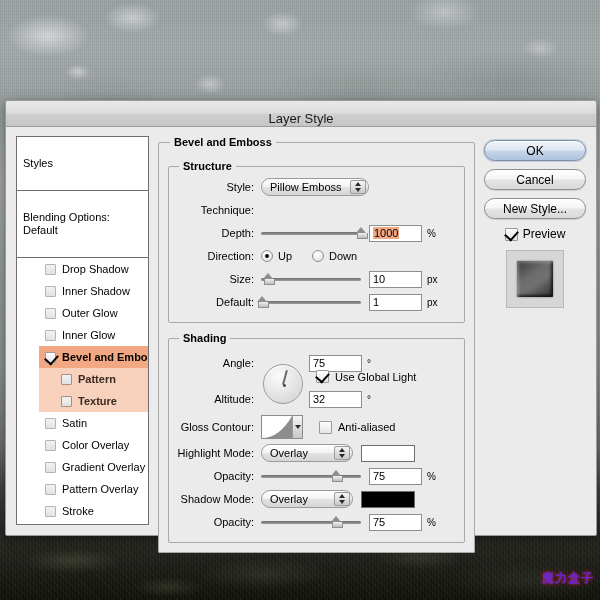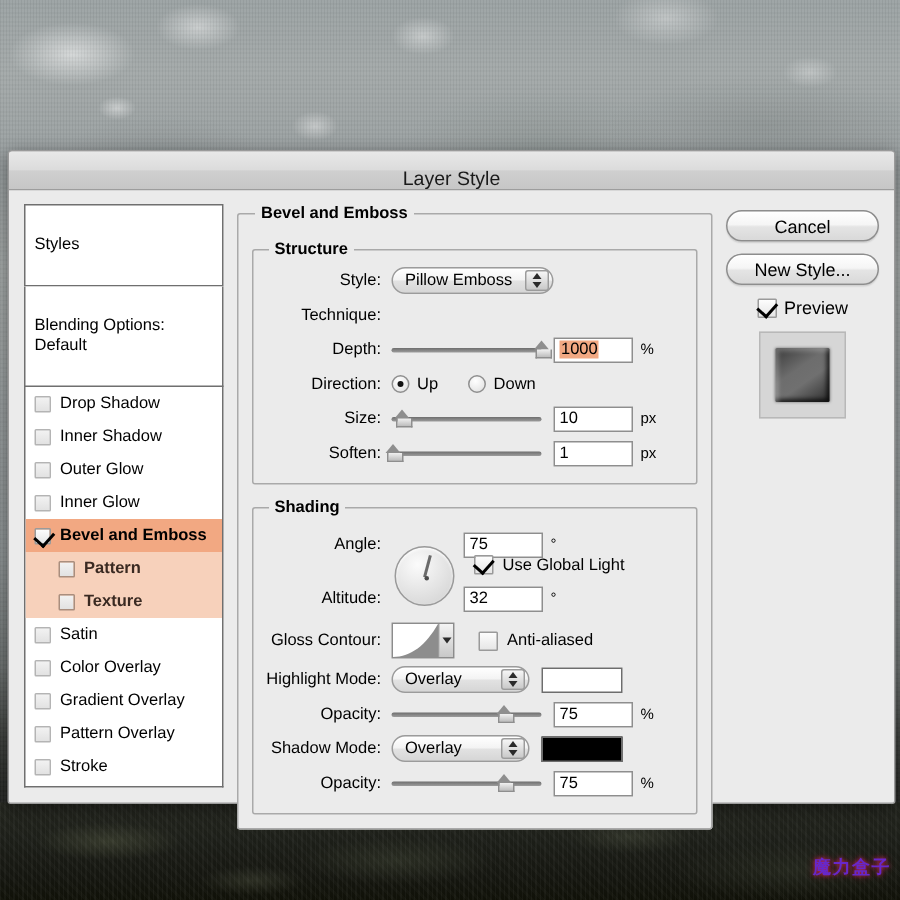--- a/index.html
+++ b/index.html
@@ -105,20 +105,21 @@
   .box-header + .box-header { border-top: none; }
   .styles-list {
     background: #fff; border: 1px solid #6f6f6f; border-top: none;
     flex: 1; overflow: hidden;
   }
   .style-row {
     display: flex; align-items: center;
     height: 22px; padding: 0 4px 0 6px;
     font-size: 11px; line-height: 22px;
     white-space: nowrap;
+    margin-left: 22px;
   }
   .style-row.sub { padding-left: 22px; }
   .style-row.selected { background: #f2a882; font-weight: bold; }
   .style-row.sub-selected { background: #f7d1bb; font-weight: bold; color:#3a2a22;}
   .style-row.sub-selected .cbx { border-color:#a98e7e; }
   .cbx {
     width: 11px; height: 11px;
     border: 1px solid #9a9a9a;
     background: linear-gradient(180deg,#fdfdfd,#e6e6e6);
     border-radius: 1px;
@@ -422,21 +423,21 @@
               <div class="track"></div>
               <div class="thumb" style="left:7%"></div>
             </div>
             <div class="field" style="width:53px;margin-left:8px">
               <span>10</span>
             </div>
             <span class="unit">px</span>
           </div>
 
           <div class="row">
-            <div class="lbl">Soften:</div>
+            <div class="lbl">Default:</div>
             <div class="slider" style="width:100px">
               <div class="track"></div>
               <div class="thumb" style="left:1%"></div>
             </div>
             <div class="field" style="width:53px;margin-left:8px">
               <span>1</span>
             </div>
             <span class="unit">px</span>
           </div>
         </fieldset>
@@ -537,20 +538,21 @@
             <div class="field" style="width:53px;margin-left:8px">
               <span>75</span>
             </div>
             <span class="unit">%</span>
           </div>
         </fieldset>
       </fieldset>
     </div>
 
     <div class="right-col">
+      <div class="btn default">OK</div>
       <div class="btn">Cancel</div>
       <div class="btn">New Style...</div>
       <div class="preview-row">
         <span class="cbx checked" style="width:13px;height:13px;margin-right:0"></span>
         <span>Preview</span>
       </div>
       <div class="preview-thumb">
         <div class="preview-inner"></div>
       </div>
     </div>

